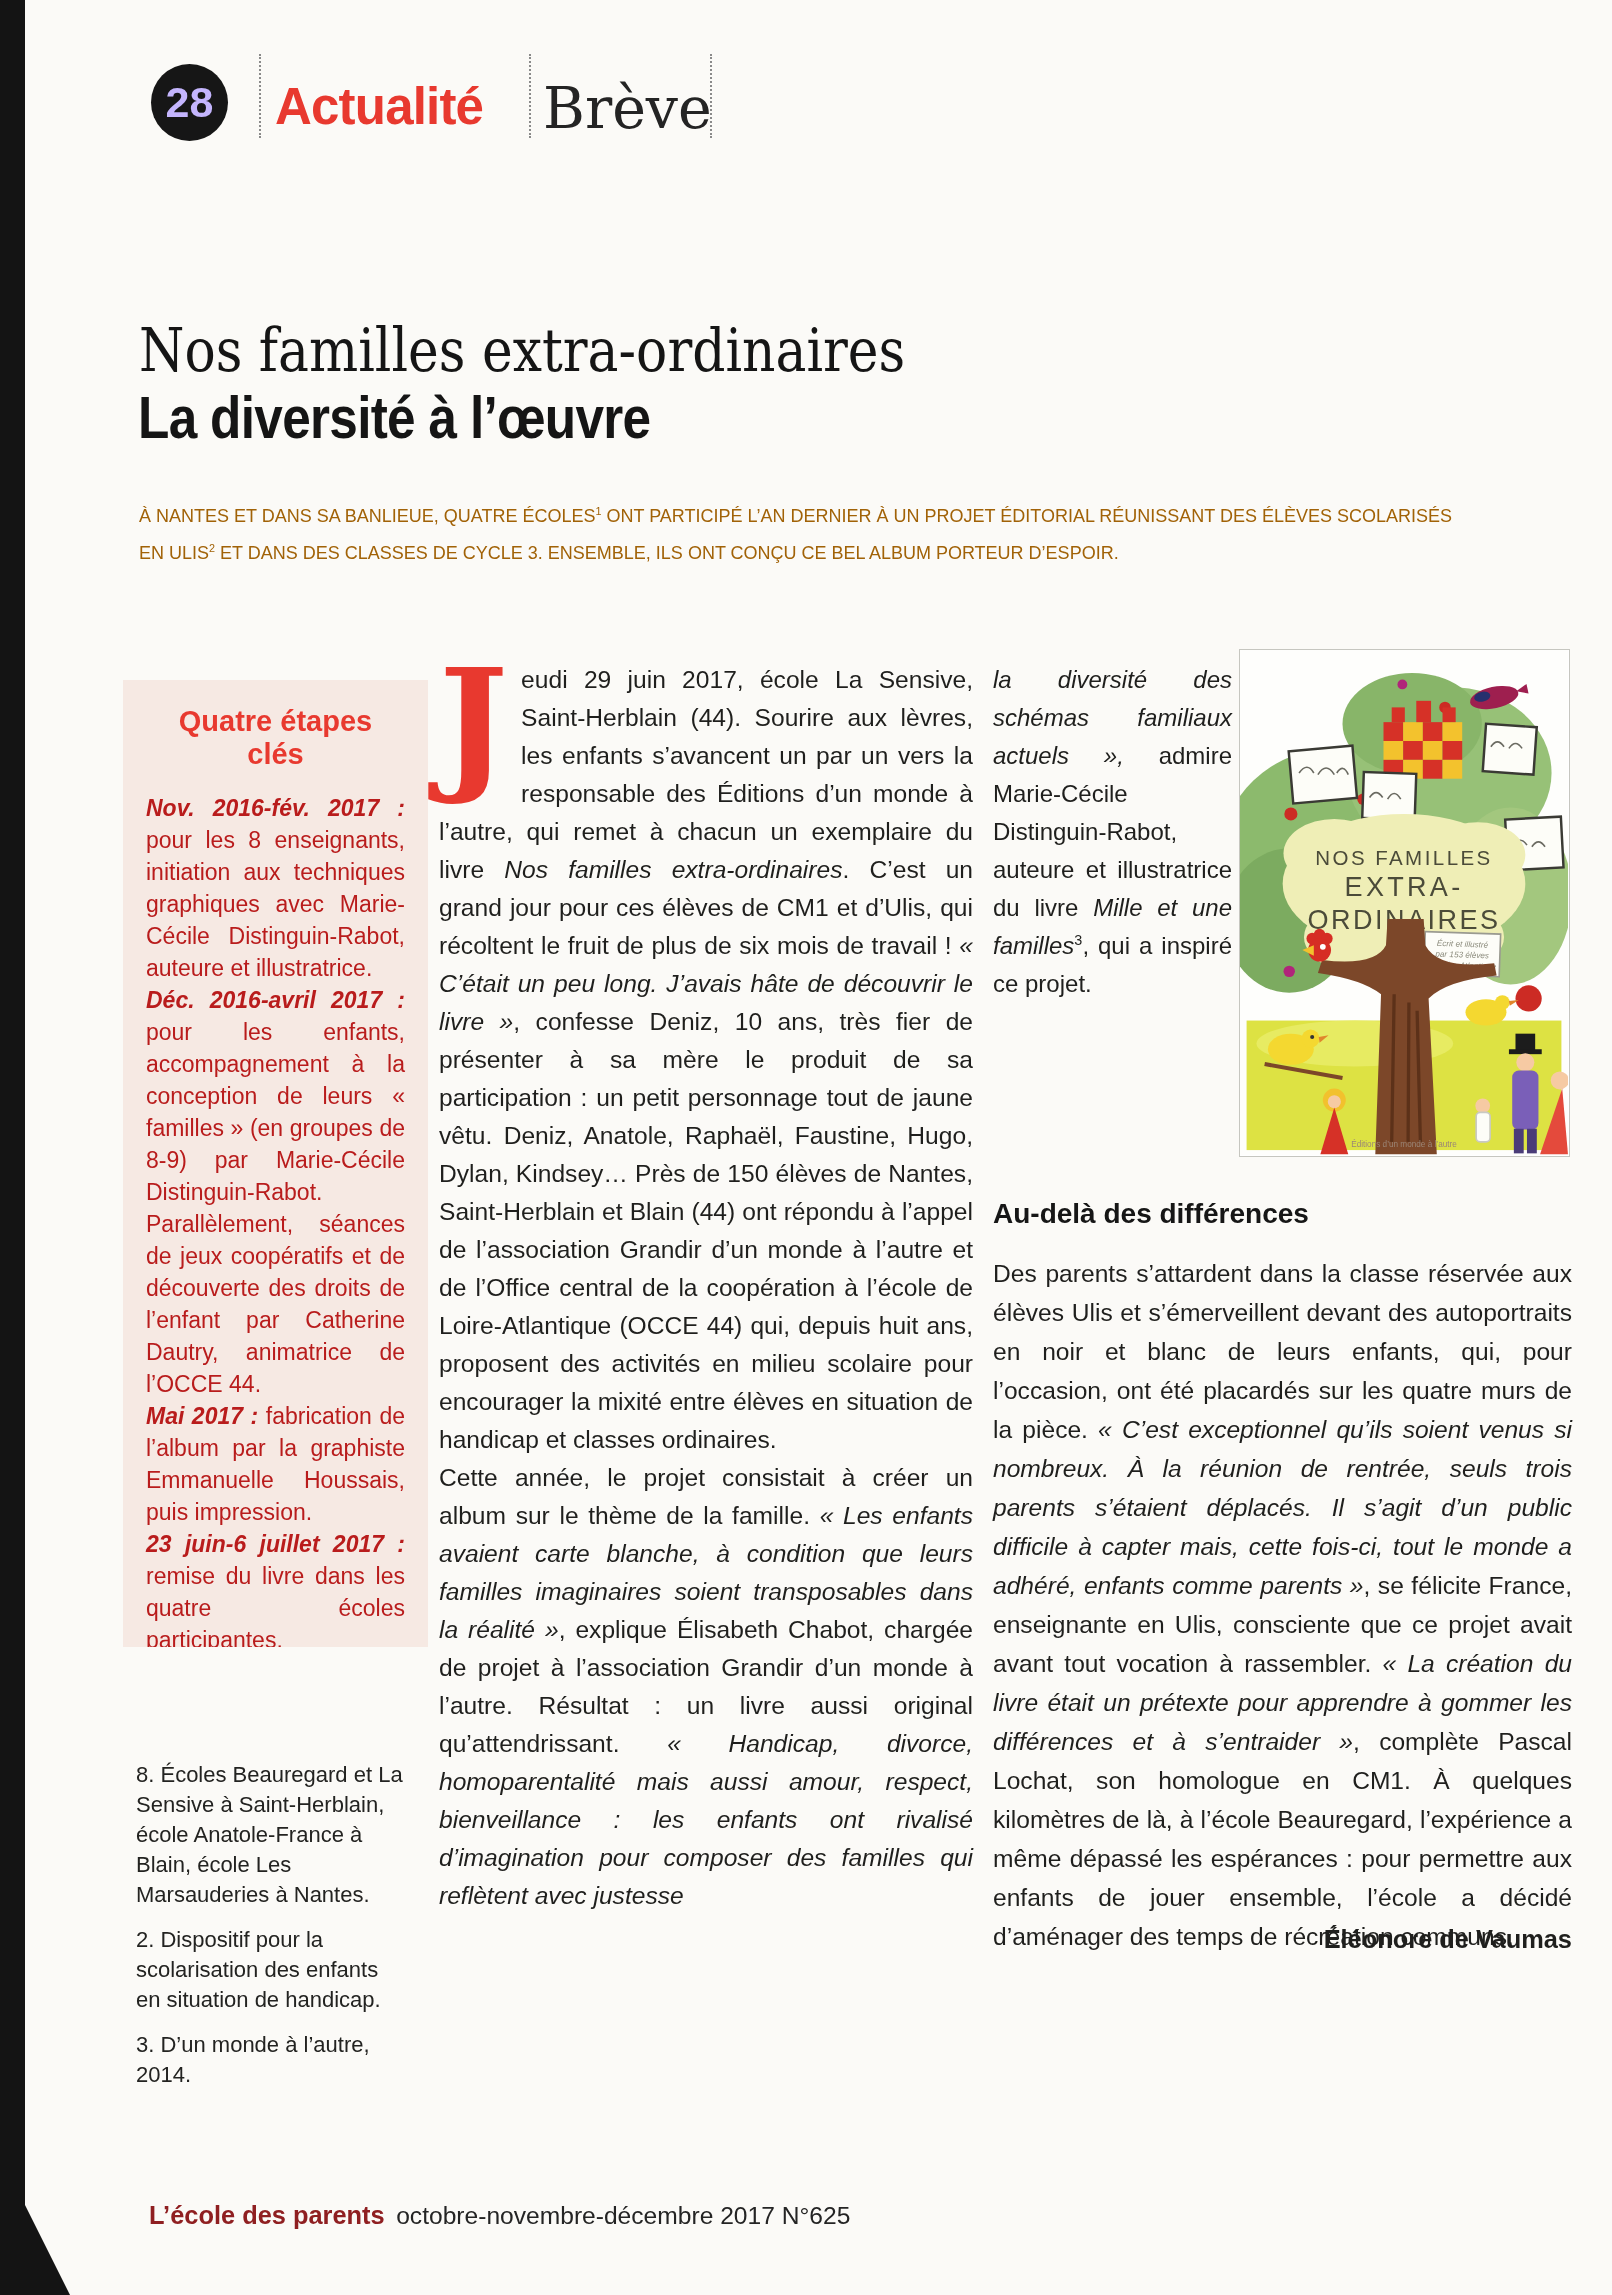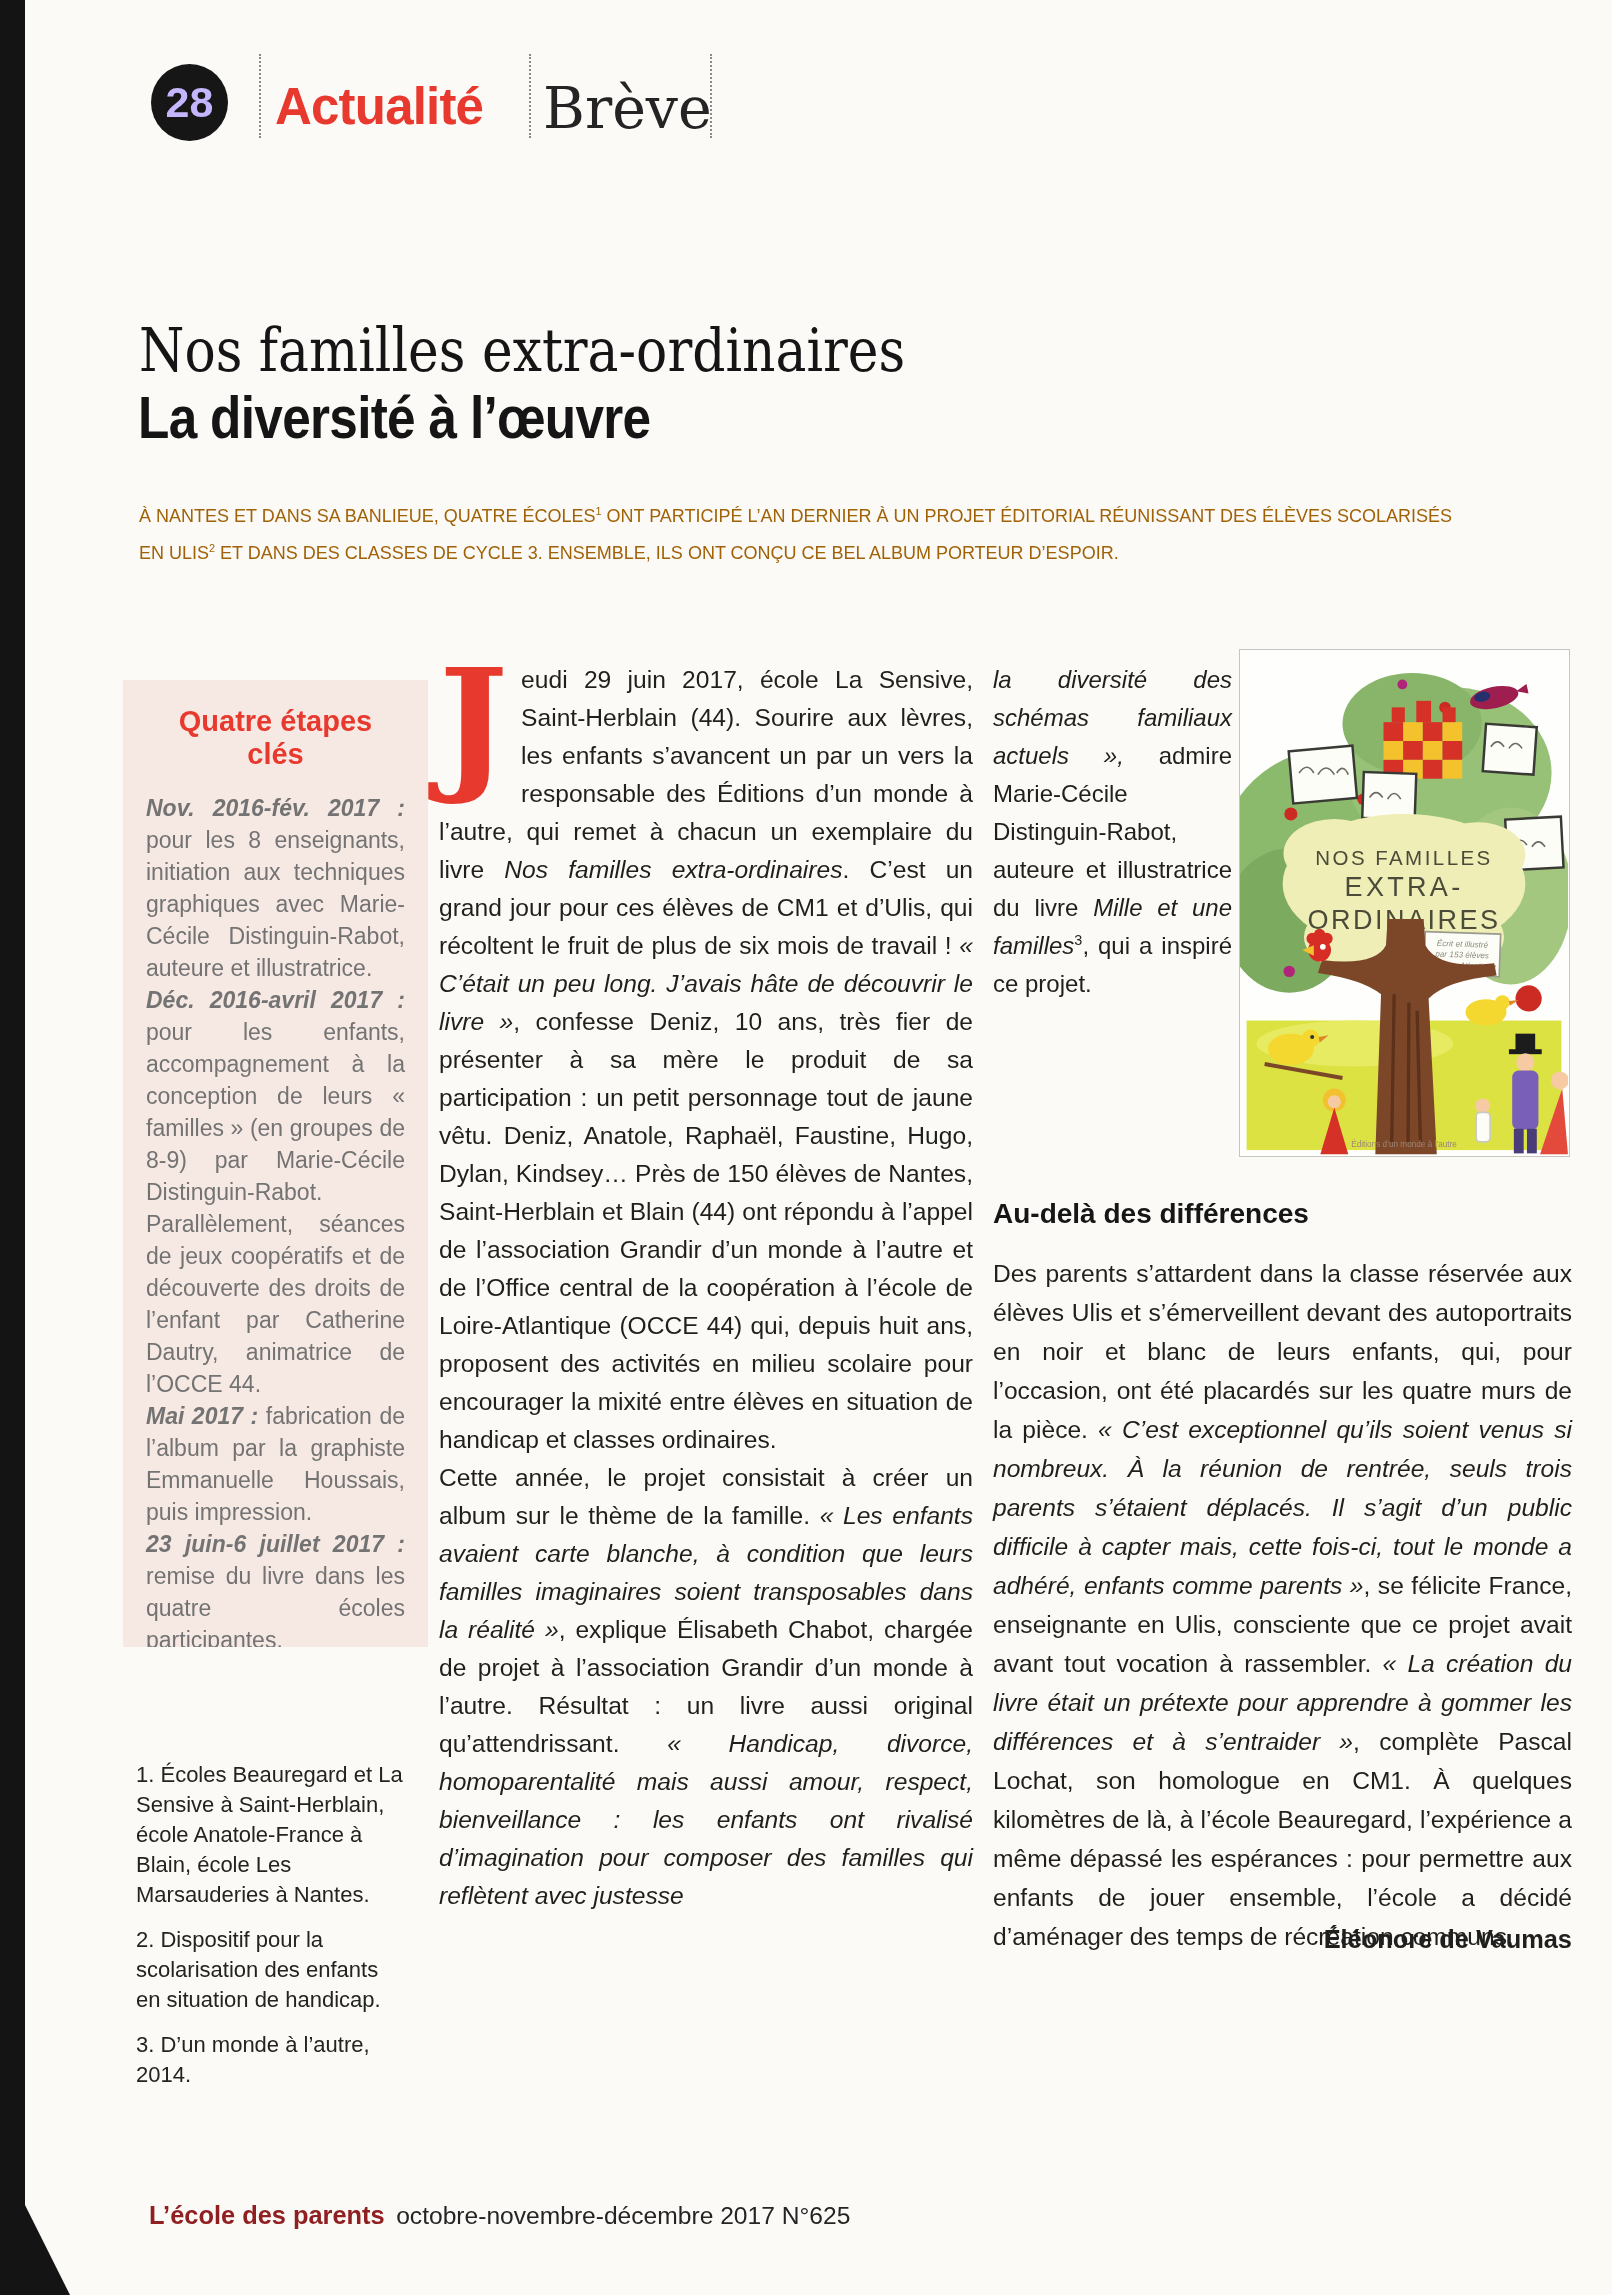--- a/index.html
+++ b/index.html
@@ -24,21 +24,21 @@
   .kicker{position:absolute;left:139px;top:316px;font-family:"DejaVu Serif",serif;font-size:59px;
           transform:scaleX(.88);transform-origin:left;white-space:nowrap;color:#151515;}
   .title{position:absolute;left:138px;top:384px;font-size:59px;font-weight:bold;
          transform:scaleX(.87);transform-origin:left;white-space:nowrap;color:#151515;letter-spacing:-0.8px;}
   .standfirst{position:absolute;left:139px;top:498px;width:1336px;font-size:18px;line-height:37px;color:#a16207;}
 
   
   .pink-box{position:absolute;left:123px;top:680px;width:305px;height:967px;background:#f6e9e3;
             box-sizing:border-box;padding:24.6px 23px;overflow:hidden;}
   .pink-box h3{margin:0 8px 21px;font-size:29px;color:#e8392f;text-align:center;}
-  .sb-entry{font-size:23px;line-height:32px;color:#737373;text-align:justify;}
+  .sb-entry{font-size:23px;line-height:32px;color:#b91c1c;text-align:justify;}
   .footnotes{position:absolute;left:136px;top:1760px;width:272px;font-size:22px;line-height:30px;color:#232321;}
   .footnote{margin:0 0 14.8px;}
 
   
   .col-mid{position:absolute;left:439px;top:661px;width:534px;font-size:24.6px;line-height:38px;
            text-align:justify;color:#1f1f1d;}
   .col-mid p{margin:0;}
   .dropcap{float:left;font-family:"DejaVu Serif",serif;font-weight:bold;font-size:146px;
            line-height:113px;color:#e8392f;margin:4.9px 13px 0 0;}
 
@@ -84,21 +84,21 @@
   <div class="pink-box">
     <h3>Quatre étapes clés</h3>
     <div>
         <div class="sb-entry"><span class="bd it">Nov. 2016-fév. 2017 : </span>pour les 8 enseignants, initiation aux techniques graphiques avec Marie-Cécile Distinguin-Rabot, auteure et illustratrice.</div>
         <div class="sb-entry"><span class="bd it">Déc. 2016-avril 2017 : </span>pour les enfants, accompagnement à la conception de leurs « familles » (en groupes de 8-9) par Marie-Cécile Distinguin-Rabot. Parallèlement, séances de jeux coopératifs et de découverte des droits de l’enfant par Catherine Dautry, animatrice de l’OCCE 44.</div>
         <div class="sb-entry"><span class="bd it">Mai 2017 : </span>fabrication de l’album par la graphiste Emmanuelle Houssais, puis impression.</div>
         <div class="sb-entry"><span class="bd it">23 juin-6 juillet 2017 : </span>remise du livre dans les quatre écoles participantes.</div>
       </div>
   </div>
   <div class="footnotes">
-      <p class="footnote">1. Écoles Beauregard et La Sensive à Saint-Herblain, école Anatole-France à Blain, école Les Marsauderies à Nantes.</p>
+      <p class="footnote">8. Écoles Beauregard et La Sensive à Saint-Herblain, école Anatole-France à Blain, école Les Marsauderies à Nantes.</p>
       <p class="footnote">2. Dispositif pour la scolarisation des enfants en situation de handicap.</p>
       <p class="footnote">3. D’un monde à l’autre, 2014.</p>
     </div>
 
   <div class="col-mid">
     <p><span class="dropcap">J</span><span><span>eudi 29 juin 2017, école La Sensive, Saint-Herblain (44). Sourire aux lèvres, les enfants s’avancent un par un vers la responsable des Éditions d’un monde à l’autre, qui remet à chacun un exemplaire du livre </span><span class="it">Nos familles extra-ordinaires</span><span>. C’est un grand jour pour ces élèves de CM1 et d’Ulis, qui récoltent le fruit de plus de six mois de travail ! </span><span class="it">« C’était un peu long. J’avais hâte de découvrir le livre »</span><span>, confesse Deniz, 10 ans, très fier de présenter à sa mère le produit de sa participation : un petit personnage tout de jaune vêtu. Deniz, Anatole, Raphaël, Faustine, Hugo, Dylan, Kindsey… Près de 150 élèves de Nantes, Saint-Herblain et Blain (44) ont répondu à l’appel de l’association Grandir d’un monde à l’autre et de l’Office central de la coopération à l’école de Loire-Atlantique (OCCE 44) qui, depuis huit ans, proposent des activités en milieu scolaire pour encourager la mixité entre élèves en situation de handicap et classes ordinaires.</span></span></p>
     <p><span>Cette année, le projet consistait à créer un album sur le thème de la famille. </span><span class="it">« Les enfants avaient carte blanche, à condition que leurs familles imaginaires soient transposables dans la réalité »</span><span>, explique Élisabeth Chabot, chargée de projet à l’association Grandir d’un monde à l’autre. Résultat : un livre aussi original qu’attendrissant. </span><span class="it">« Handicap, divorce, homoparentalité mais aussi amour, respect, bienveillance : les enfants ont rivalisé d’imagination pour composer des familles qui reflètent avec justesse</span></p>
   </div>
 
   <div class="col3-intro"><span class="it">la diversité des schémas familiaux actuels », </span><span>admire Marie-Cécile Distinguin-Rabot, auteure et illustratrice du livre </span><span class="it">Mille et une familles</span><sup>3</sup><span>, qui a inspiré ce projet.</span></div>

